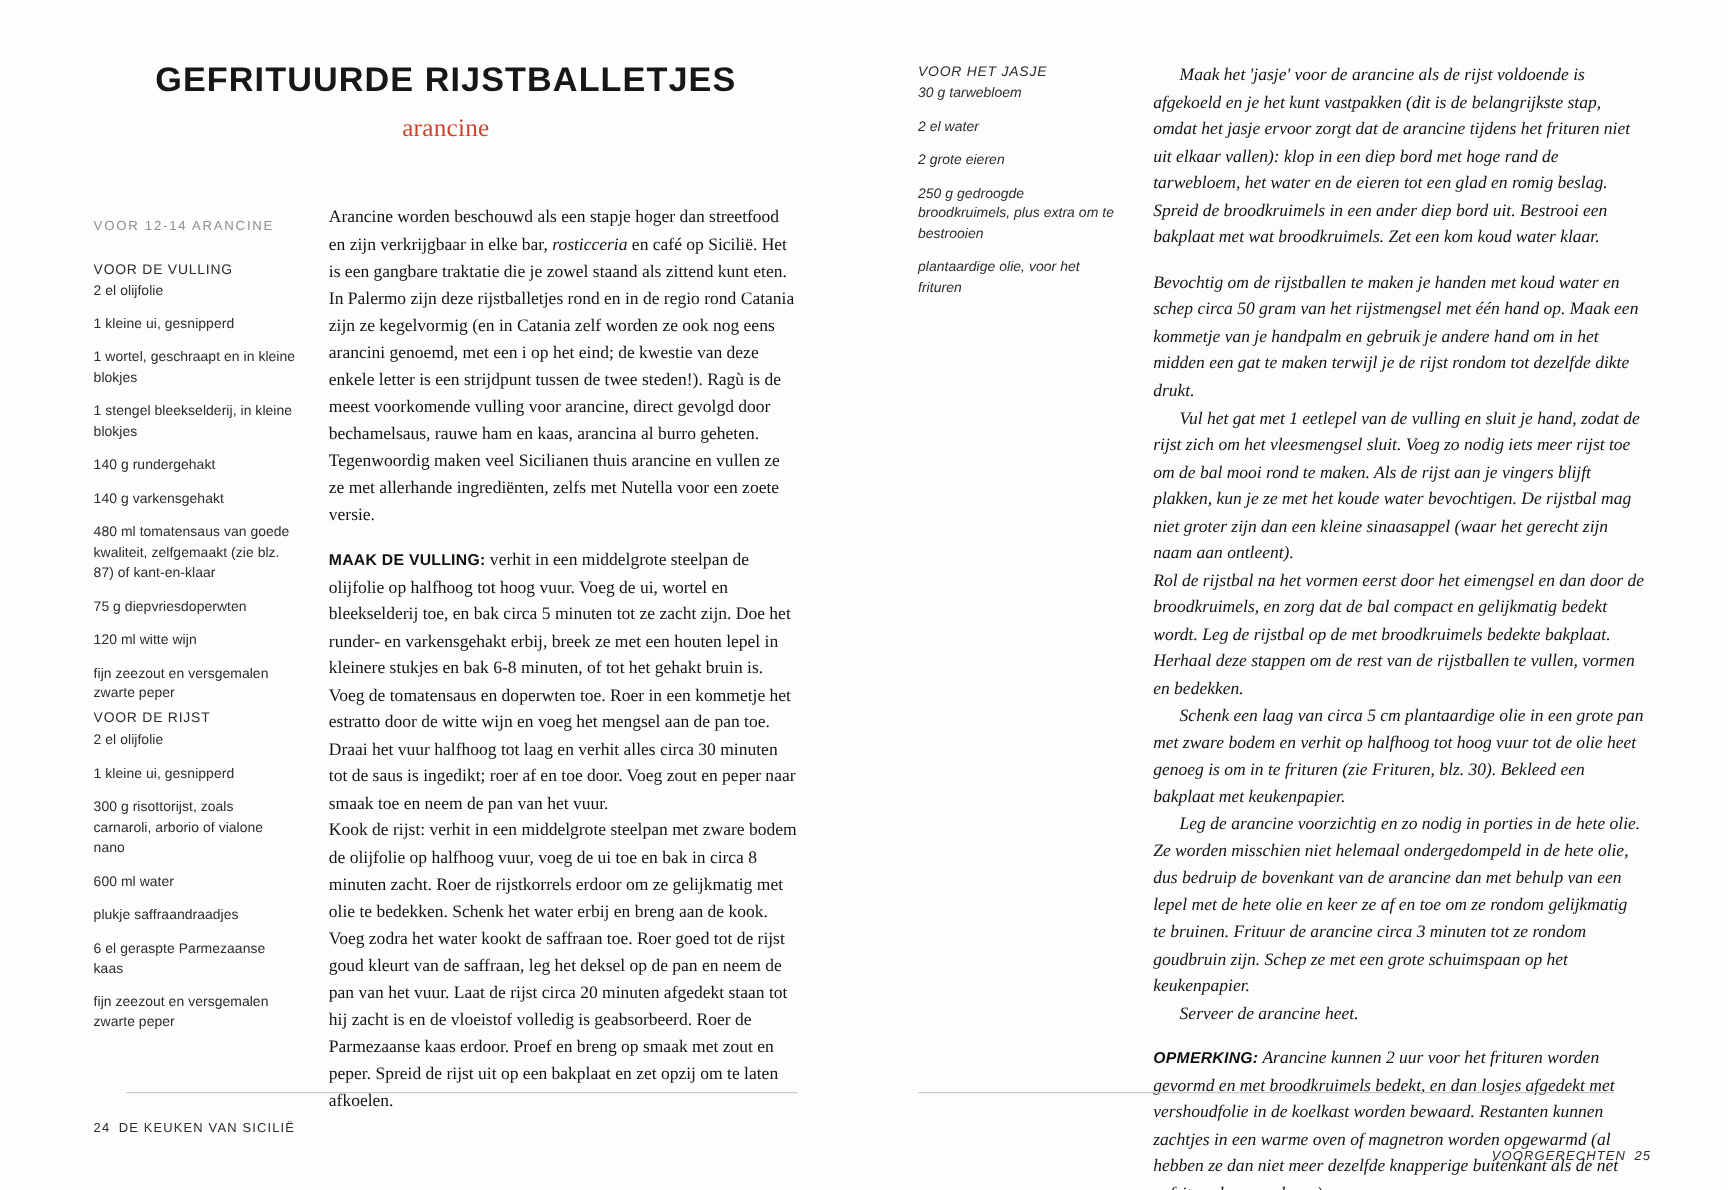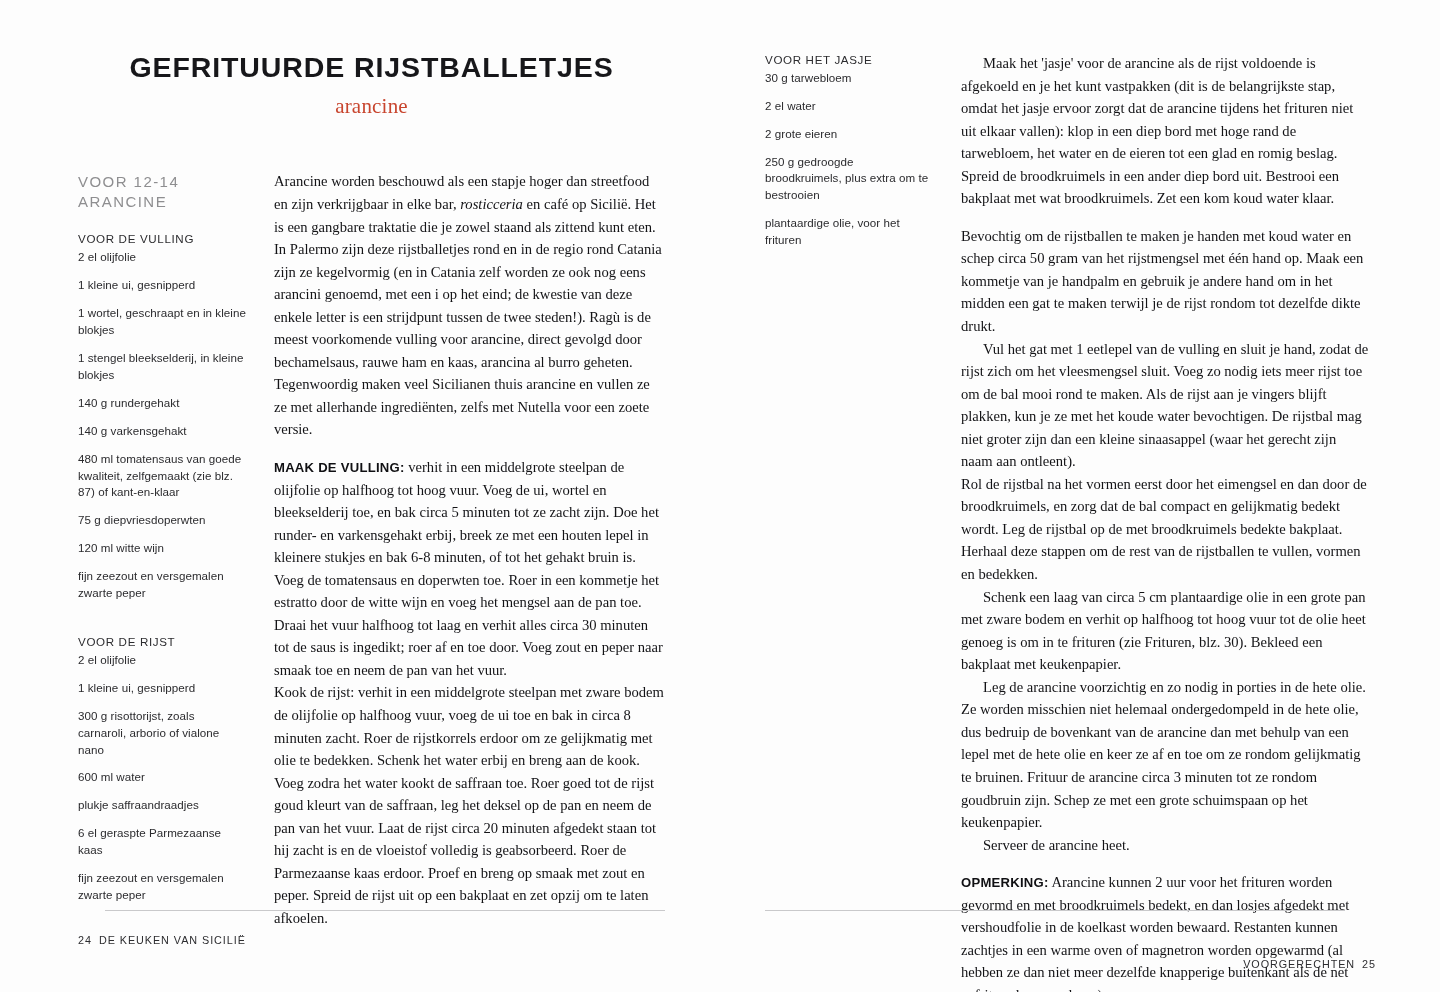--- a/index.html
+++ b/index.html
@@ -26,21 +26,21 @@
   }
 
   .page {
     position: relative;
     width: 720px;
     height: 992px;
     box-sizing: border-box;
   }
 
   .page-left  { padding: 0 55px 0 78px; }
-  .page-right { padding: 0 70px 0 45px; }
+  .page-right { padding: 0 70px 0 45px; font-style: italic; }
 
   
   .title-block {
     padding-top: 52px;
     text-align: center;
   }
   .recipe-title {
     font-family: "Liberation Sans", sans-serif;
     font-weight: 700;
     font-size: 28.5px;
@@ -72,28 +72,28 @@
     width: 168px;
     flex: 0 0 168px;
   }
   .col-body {
     flex: 1 1 auto;
   }
 
   
   .ing-top-label {
     font-family: "Liberation Sans", sans-serif;
-    font-size: 15px;
+    font-size: 11px;
     letter-spacing: 1.45px;
     color: #8e8e90;
     text-transform: uppercase;
-    margin: 2px 0 20px 0;
+    margin: 12px 0 20px 0;
     line-height: 1.3;
   }
-  .ing-group { margin-bottom: 32px; }
+  .ing-group { margin-bottom: 4px; }
   .ing-group:last-child { margin-bottom: 0; }
   .ing-group-title {
     font-family: "Liberation Sans", sans-serif;
     font-size: 11.6px;
     letter-spacing: 0.65px;
     color: #2b2b2e;
     text-transform: uppercase;
     margin: 0 0 1px 0;
     line-height: 1.45;
   }

